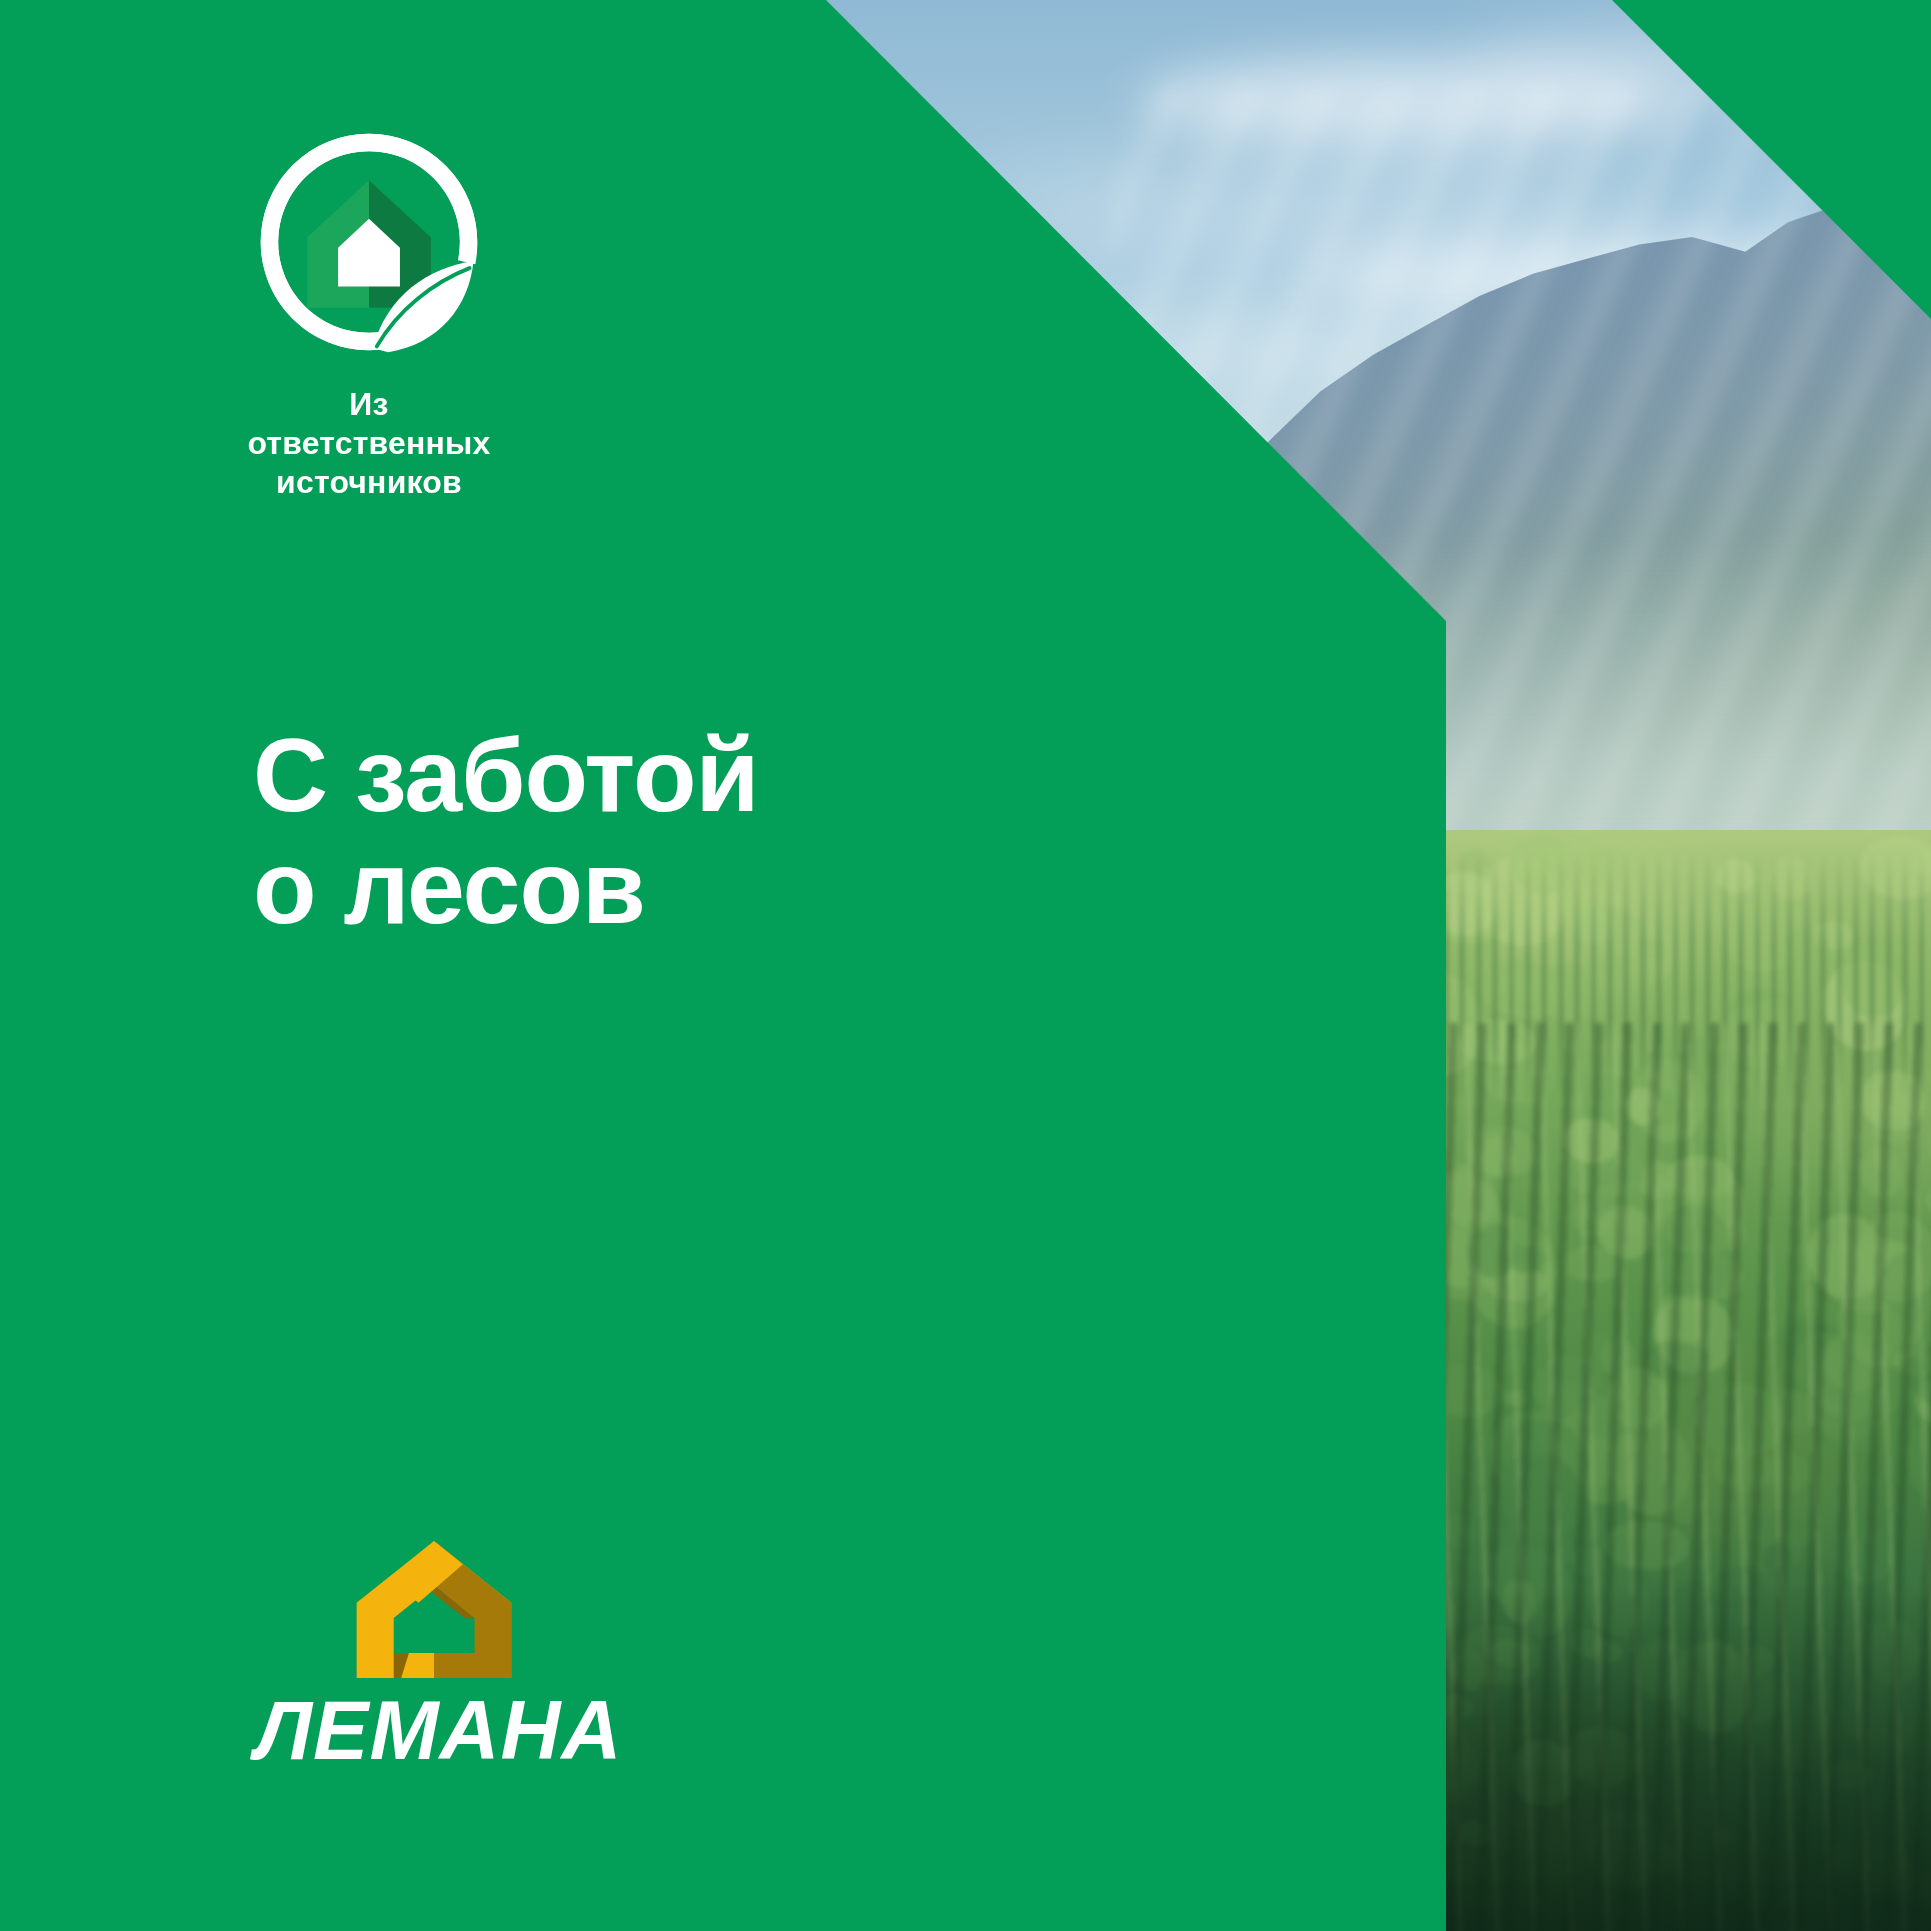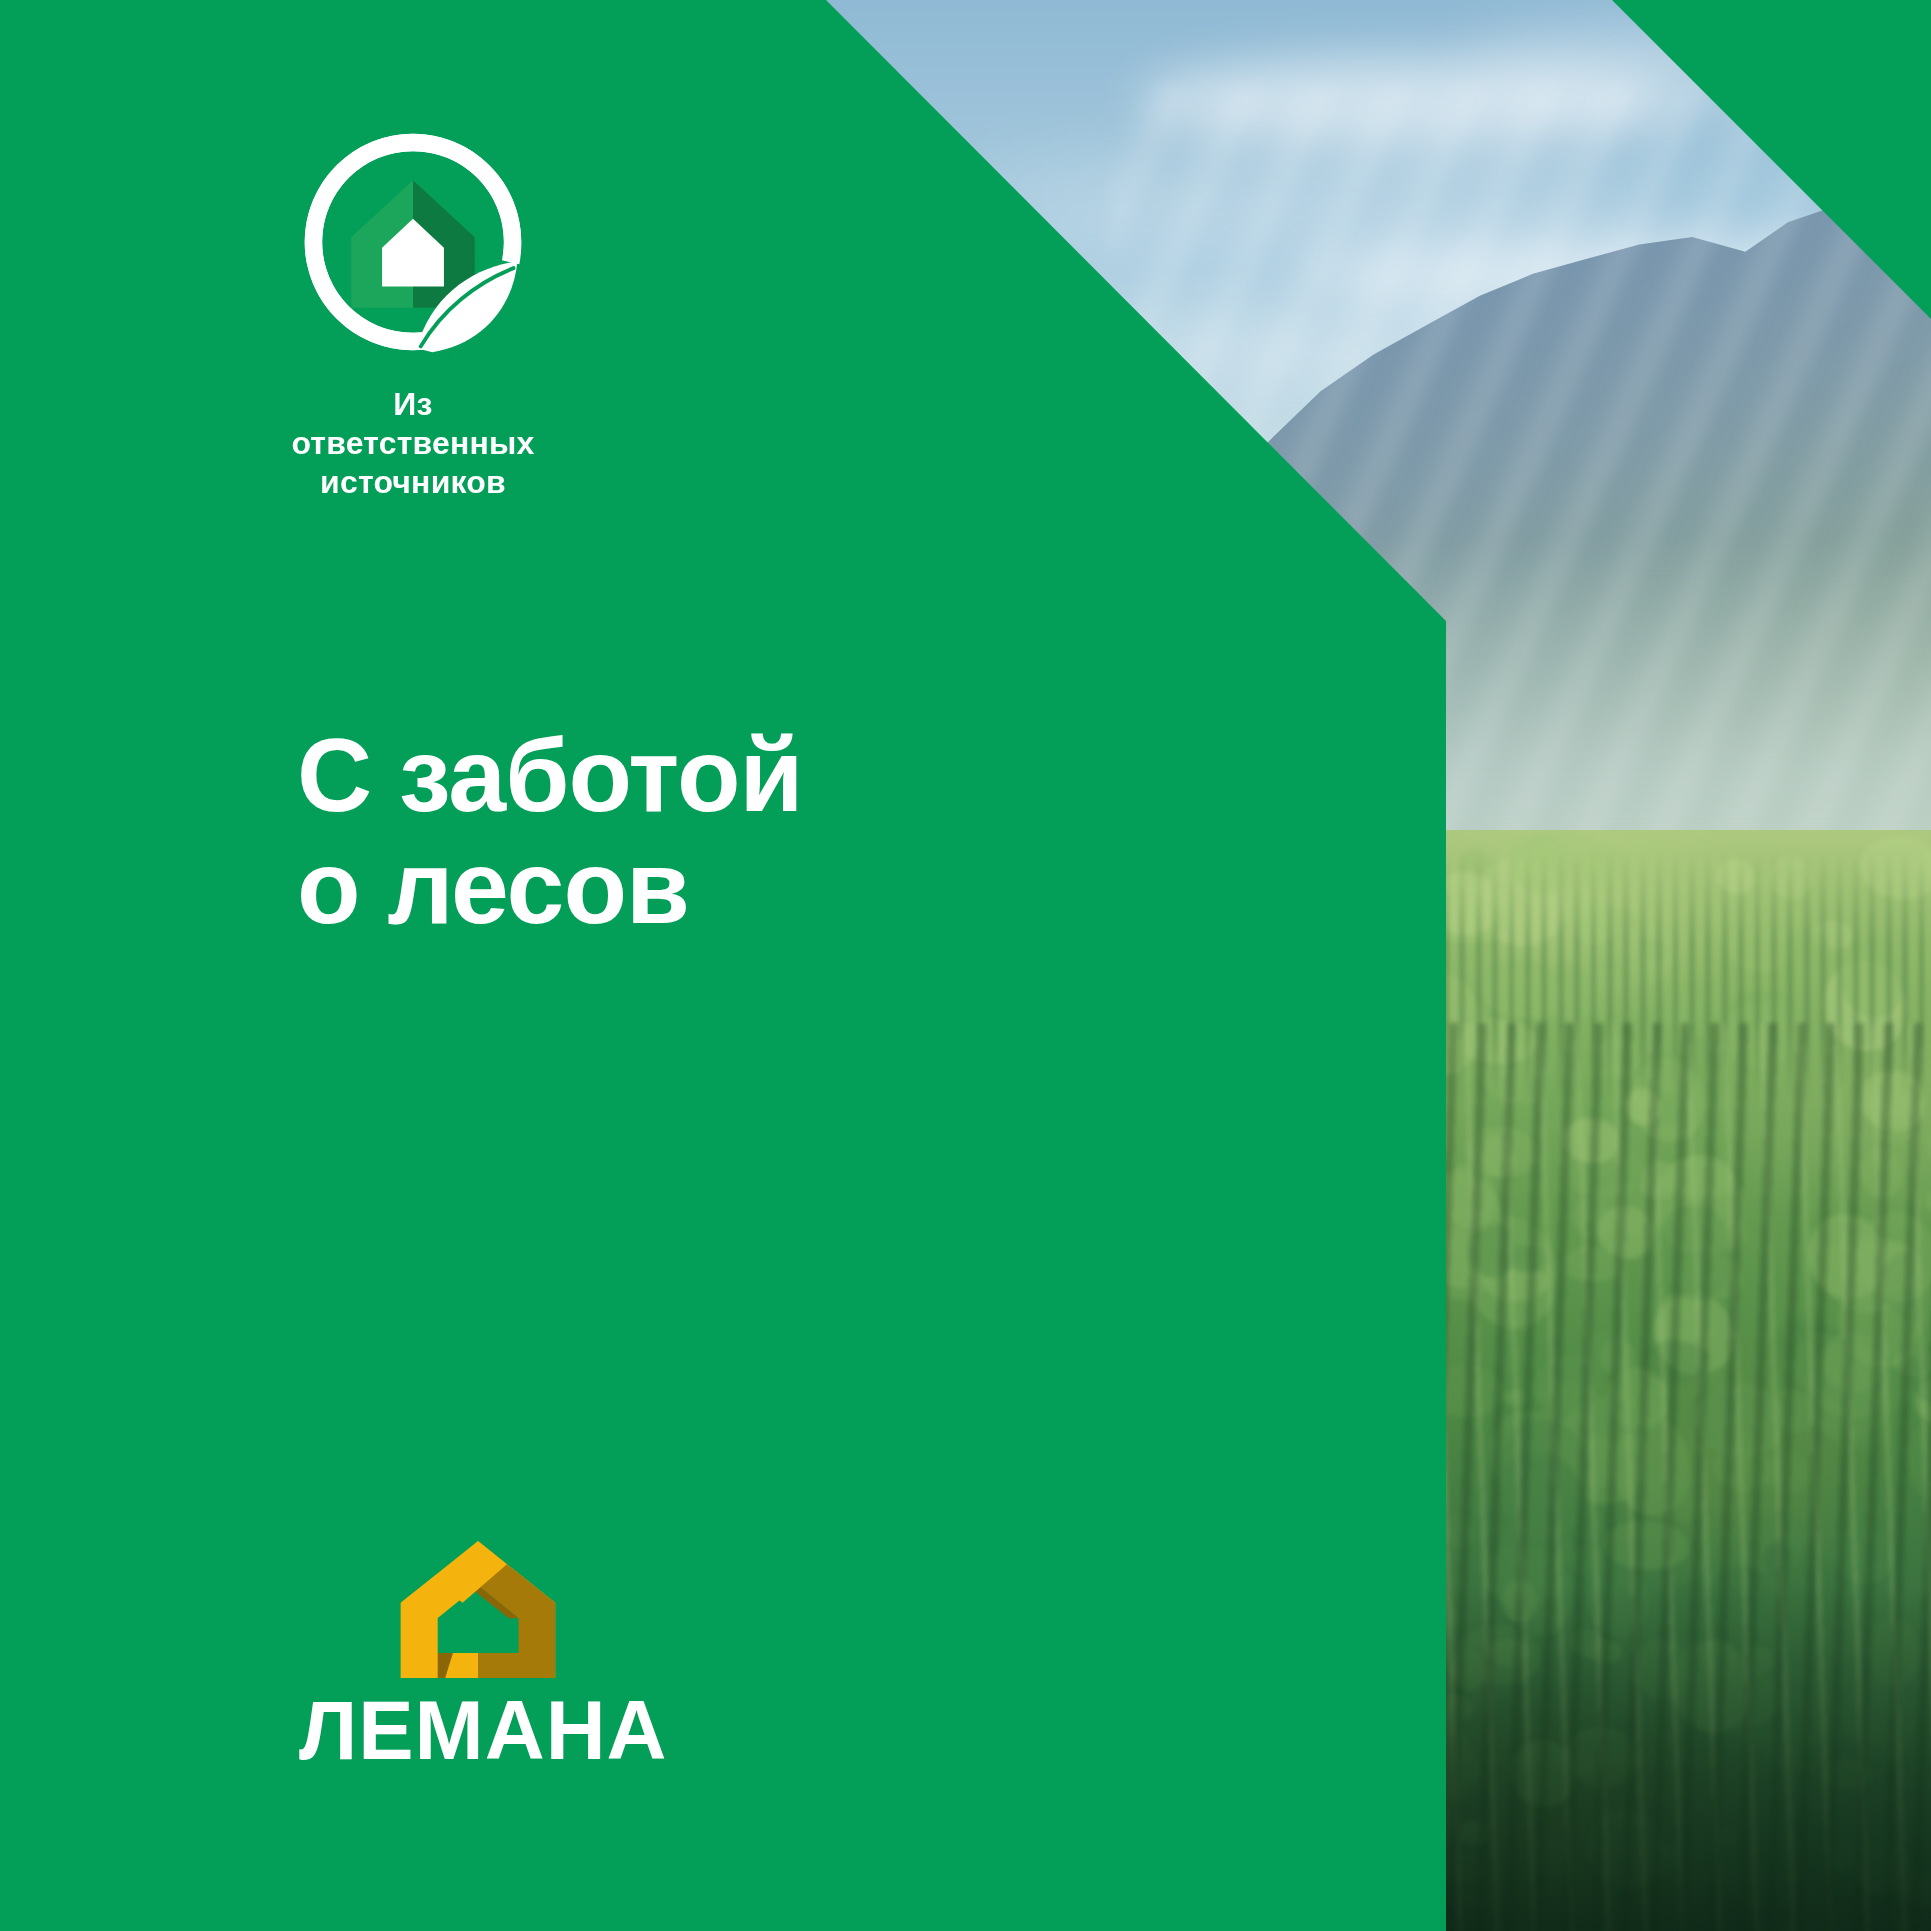--- a/index.html
+++ b/index.html
@@ -218,21 +218,20 @@
     background: #039e57;
     clip-path: polygon(100% 0, 100% 100%, 0 0);
   }
 
   
   .content {
     position: absolute;
     left: 0; top: 0;
     width: 1280px;
     height: 1931px;
-    margin-left: 44px;
   }
 
   
   .eco-badge {
     position: absolute;
     left: 253px;
     top: 126px;
     width: 232px;
   }
   .eco-mark { width: 232px; height: 232px; display: block; }
@@ -283,20 +282,21 @@
     text-align: center;
   }
   .brand-mark { display: block; margin: 0 auto; }
   .brand-name {
     margin-top: 5.8px;
     color: #ffffff;
     font-size: 83px;
     font-weight: bold;
     letter-spacing: 1px;
     line-height: .98;
+    font-style: italic;
   }
   .brand-sub {
     color: #f5b30d;
     font-size: 68px;
     font-weight: bold;
     letter-spacing: 1px;
     line-height: 1;
     font-style: italic;
     margin-top: 1.9px;
   }

